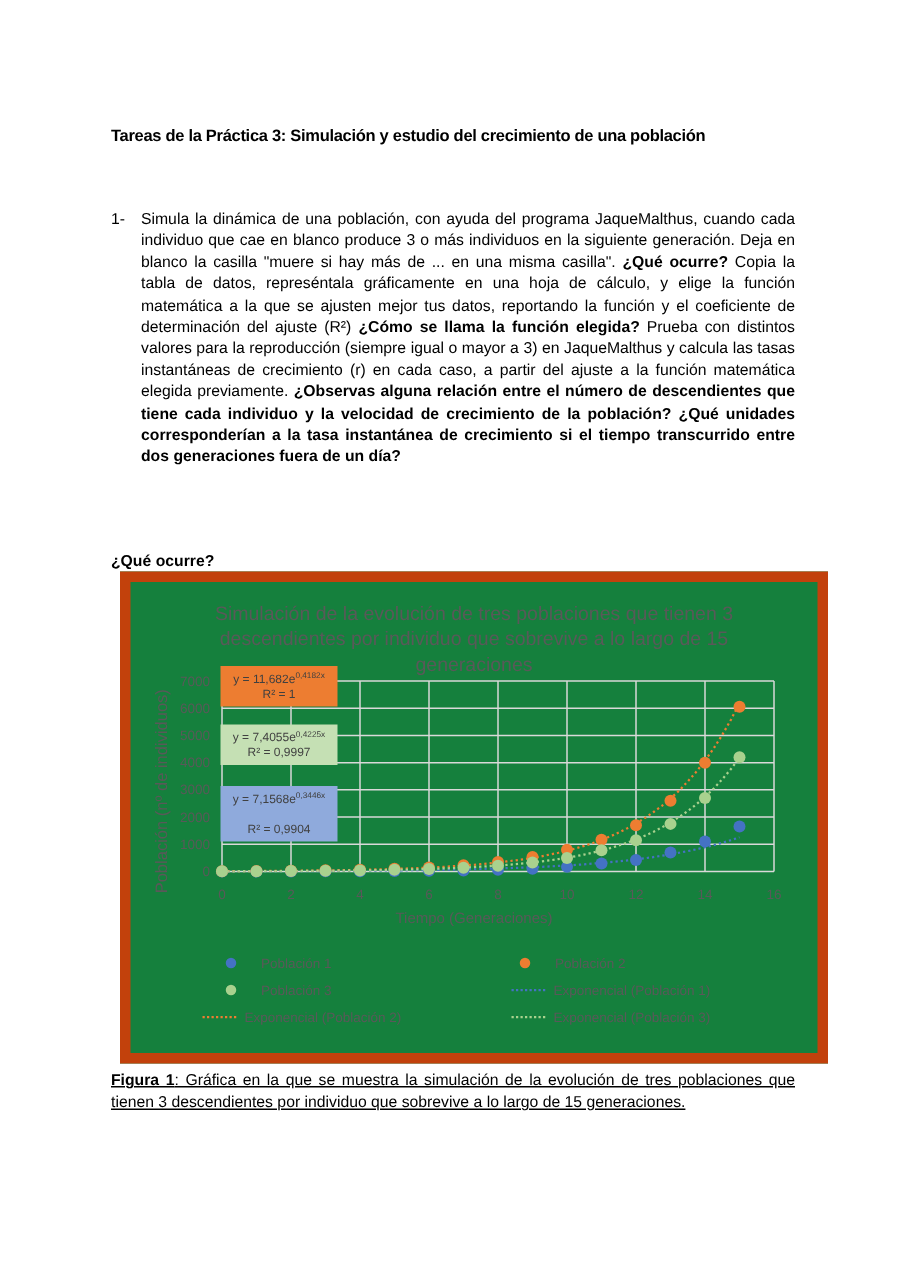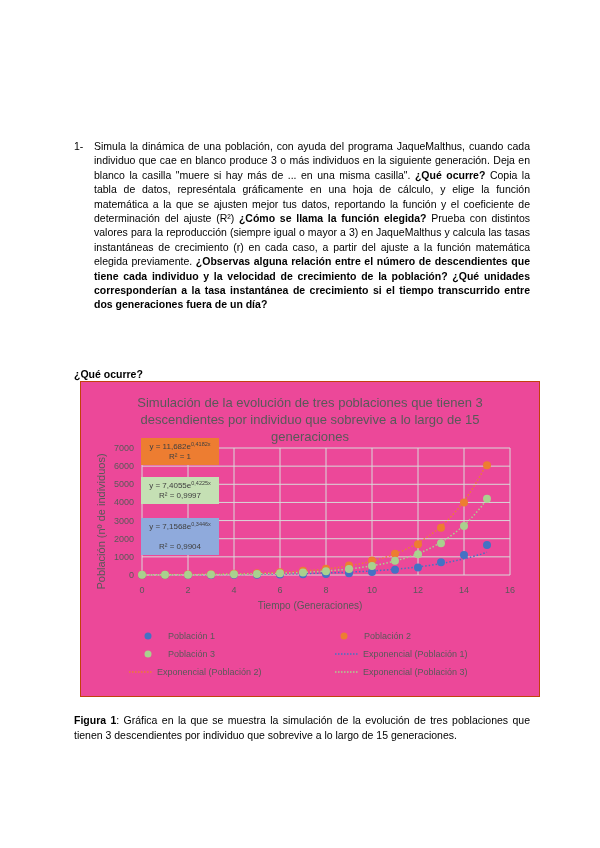--- a/index.html
+++ b/index.html
@@ -3,29 +3,30 @@
 <meta charset="utf-8">
 <style>
   body{margin:0;background:#fff;}
   .page{position:relative;width:600px;height:848px;background:#fff;font-family:"Liberation Sans",sans-serif;color:#000;}
   .title{position:absolute;left:74px;top:85px;font-size:11px;font-weight:bold;letter-spacing:-0.2px;}
   .task{position:absolute;left:74px;top:139px;width:456px;font-size:10.5px;line-height:14.4px;}
   .task .num{position:absolute;left:0;top:0;}
   .task .body{margin-left:20px;text-align:justify;}
   .task .body b{font-weight:bold;}
   .q{position:absolute;left:74px;top:368px;font-size:10.5px;font-weight:bold;}
-  .chartbox{position:absolute;left:80px;top:381px;width:458px;height:314px;border:1px solid #c2410c;background:#ec4899;}
-  .caption{position:absolute;left:74px;top:713px;width:456px;font-size:10.5px;line-height:15px;text-align:justify;}
+  .chartbox{position:absolute;left:80px;top:381px;width:458px;height:314px;border:7px solid #c2410c;background:#15803d;}
+  .caption{position:absolute;left:74px;top:713px;width:456px;font-size:10.5px;line-height:15px;text-align:justify;text-decoration:underline;}
   .caption b{font-weight:bold;}
   svg text{font-family:"Liberation Sans",sans-serif;}
 </style>
 </head>
 <body>
 
 <div class="page">
+  <div class="title">Tareas de la Práctica 3: Simulación y estudio del crecimiento de una población</div>
 
   <div class="task">
     <span class="num">1-</span>
     <div class="body" id="task-body"><span>Simula la dinámica de una población, con ayuda del programa JaqueMalthus, cuando cada individuo que cae en blanco produce 3 o más individuos en la siguiente generación. Deja en blanco la casilla "muere si hay más de ... en una misma casilla". </span><b>¿Qué ocurre?</b><span> Copia la tabla de datos, represéntala gráficamente en una hoja de cálculo, y elige la función matemática a la que se ajusten mejor tus datos, reportando la función y el coeficiente de determinación del ajuste (R²) </span><b>¿Cómo se llama la función elegida?</b><span> Prueba con distintos valores para la reproducción (siempre igual o mayor a 3) en JaqueMalthus y calcula las tasas instantáneas de crecimiento (r) en cada caso, a partir del ajuste a la función matemática elegida previamente. </span><b>¿Observas alguna relación entre el número de descendientes que tiene cada individuo y la velocidad de crecimiento de la población? ¿Qué unidades corresponderían a la tasa instantánea de crecimiento si el tiempo transcurrido entre dos generaciones fuera de un día?</b></div>
   </div>
 
   <div class="q">¿Qué ocurre?</div>
 
   <div class="chartbox">
     <svg id="chart-svg" width="458" height="314" viewBox="0 0 458 314">

